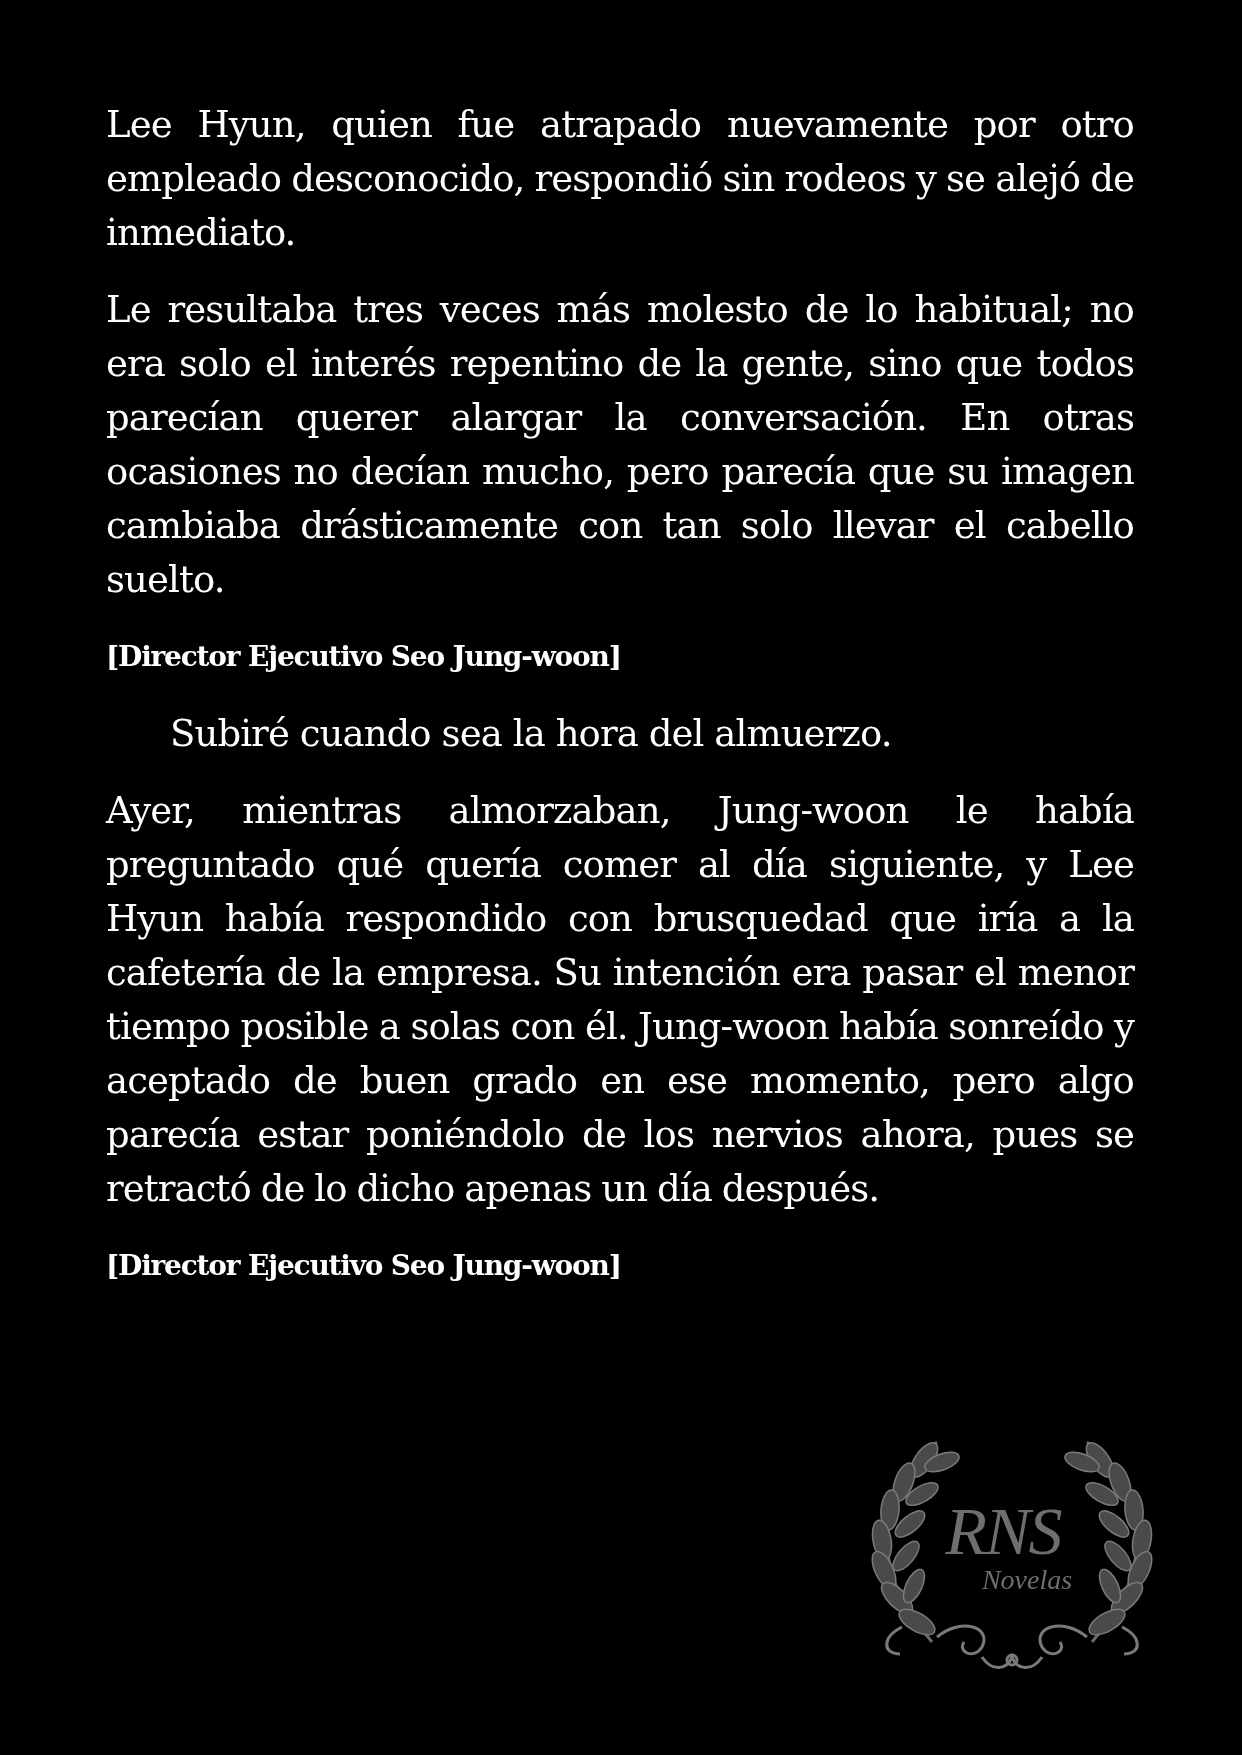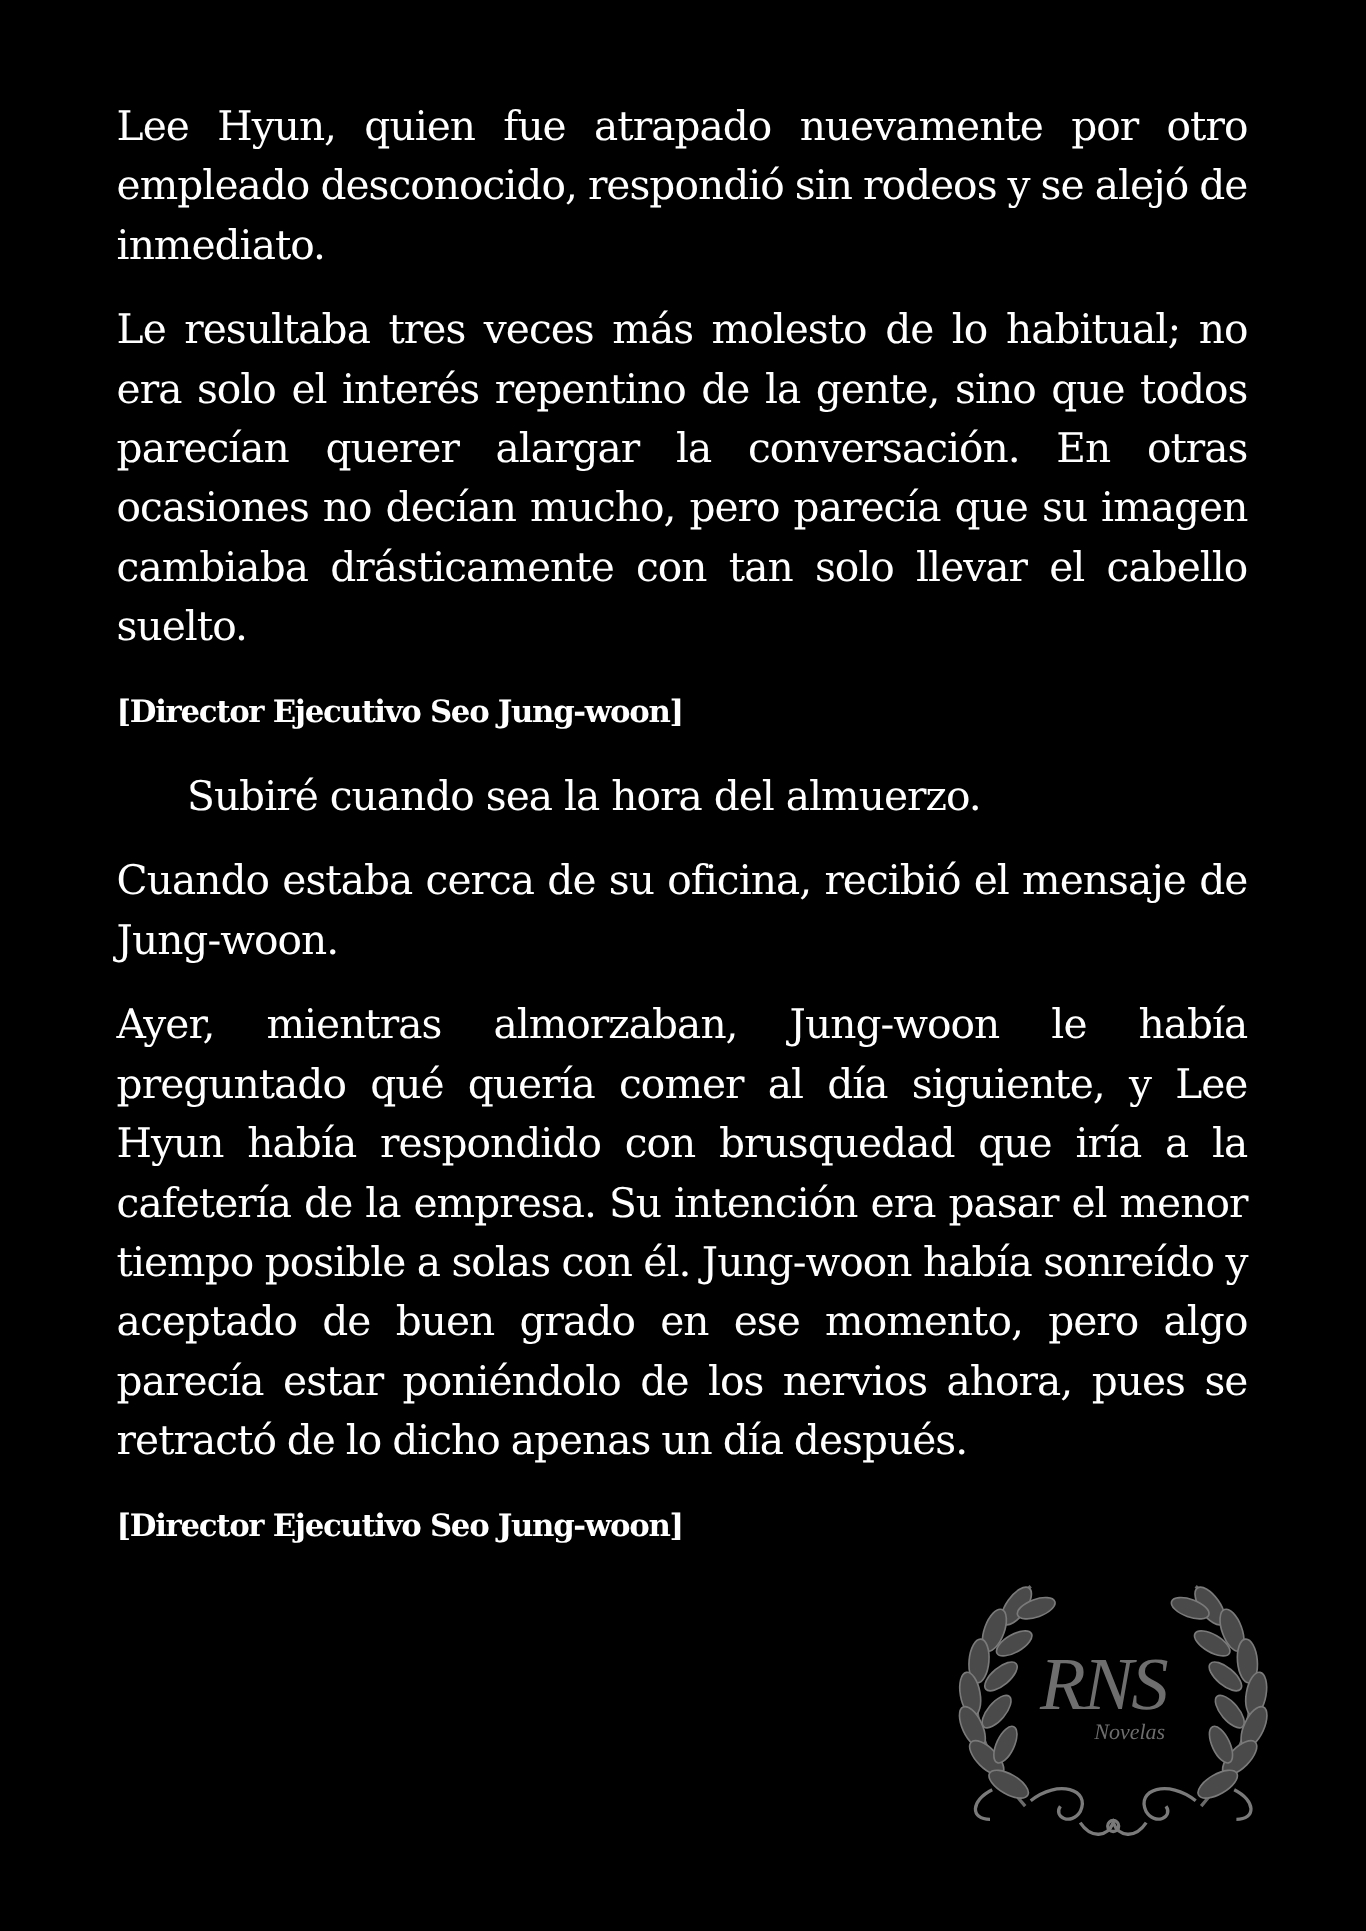--- a/index.html
+++ b/index.html
@@ -11,21 +11,21 @@
       width: 1242px;
       height: 1755px;
       position: relative;
       overflow: hidden;
       color: #ffffff;
       font-family: "DejaVu Serif", "Liberation Serif", serif;
     }
     .page {
       position: absolute;
       left: 106px;
-      top: 88px;
+      top: 98px;
       width: 1028px;
     }
     .para {
       margin: 0 0 23px 0;
       font-size: 37px;
       line-height: 54px;
       text-align: justify;
       letter-spacing: -0.9px;
       word-spacing: -1px;
     }
@@ -64,33 +64,32 @@
       letter-spacing: -2px;
     }
     .wm-text-sub {
       position: absolute;
       left: 110px;
       top: 132px;
       width: 150px;
       text-align: center;
       font-family: "Liberation Serif", serif;
       font-style: italic;
-      font-size: 20px;
+      font-size: 28px;
       color: #6e6e6e;
     }
   </style>
 </head>
 <body>
 
 <div class="page">
   <p class="para">Lee Hyun, quien fue atrapado nuevamente por otro empleado desconocido, respondió sin rodeos y se alejó de inmediato.</p>
   <p class="para">Le resultaba tres veces más molesto de lo habitual; no era solo el interés repentino de la gente, sino que todos parecían querer alargar la conversación. En otras ocasiones no decían mucho, pero parecía que su imagen cambiaba drásticamente con tan solo llevar el cabello suelto.</p>
   <p class="heading">[Director Ejecutivo Seo Jung-woon]</p>
   <p class="message">Subiré cuando sea la hora del almuerzo.</p>
-  <p class="para">Cuando estaba cerca de su oficina, recibió el mensaje de Jung-woon.</p>
   <p class="para">Ayer, mientras almorzaban, Jung-woon le había preguntado qué quería comer al día siguiente, y Lee Hyun había respondido con brusquedad que iría a la cafetería de la empresa. Su intención era pasar el menor tiempo posible a solas con él. Jung-woon había sonreído y aceptado de buen grado en ese momento, pero algo parecía estar poniéndolo de los nervios ahora, pues se retractó de lo dicho apenas un día después.</p>
   <p class="heading">[Director Ejecutivo Seo Jung-woon]</p>
 </div>
 
 <div class="watermark">
   <svg width="340" height="250" viewBox="0 0 340 250" style="position:absolute;left:0;top:0;">
     <g fill="none" stroke="#6a6a6a" stroke-width="3">
 
       <path d="M95 10 C 40 60, 20 130, 90 210"></path>
       <path d="M245 10 C 300 60, 320 130, 250 210"></path>

